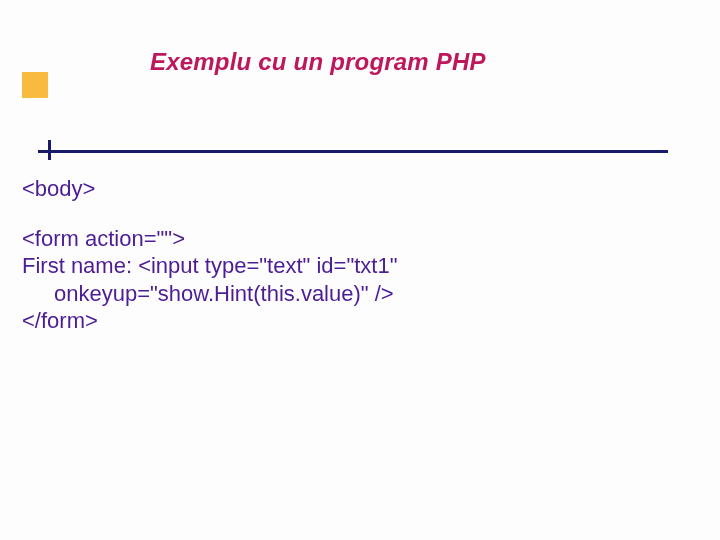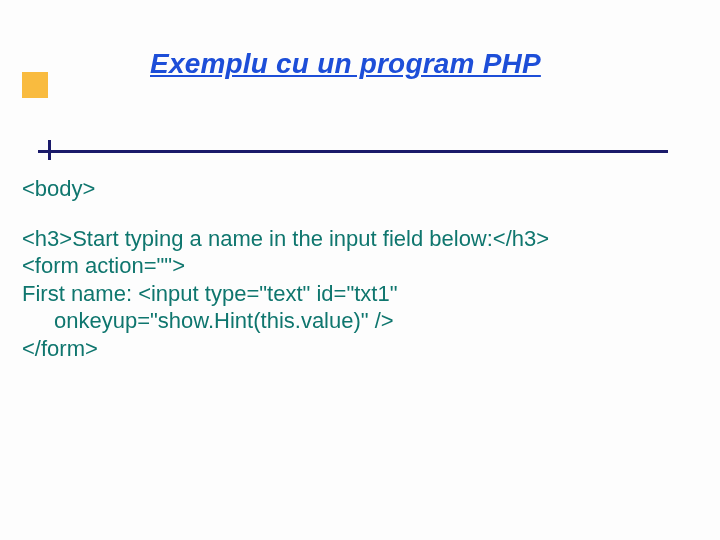--- a/index.html
+++ b/index.html
@@ -24,25 +24,24 @@
   .square-deco {
     position: absolute;
     top: 72px;
     left: 22px;
     width: 26px;
     height: 26px;
     background: #f9bb3f;
     z-index: 1;
   }
   .title {
-    font-size: 28px;
+    font-size: 24px;
     font-weight: bold;
     font-style: italic;
-    text-decoration: underline;
-    color: #1d4ed8;
+    color: #be185d;
     font-family: Verdana, Arial, sans-serif;
     letter-spacing: 0.2px;
   }
   .divider {
     position: absolute;
     top: 150px;
     left: 38px;
     width: 630px;
     height: 3px;
     background: #1a1a6a;
@@ -57,21 +56,21 @@
     height: 20px;
     background: #1a1a6a;
   }
   .content {
     position: absolute;
     top: 175px;
     left: 22px;
     width: 670px;
     font-family: Arial, sans-serif;
     font-size: 22px;
-    color: #0f766e;
+    color: #4c1d95;
     line-height: 1.25;
   }
   .content p {
     margin-bottom: 0;
   }
   .gap {
     height: 22px;
   }
   .indent {
     padding-left: 32px;
@@ -83,20 +82,19 @@
 <div class="slide">
   <div class="square-deco"></div>
   <div class="header">
     <div class="title">Exemplu cu un program PHP</div>
   </div>
   <div class="divider"></div>
 
   <div class="content">
     <p>&lt;body&gt;</p>
     <div class="gap"></div>
-    <p>&lt;h3&gt;Start typing a name in the input field below:&lt;/h3&gt;</p>
     <p>&lt;form action=""&gt;</p>
     <p>First name: &lt;input type="text" id="txt1"</p>
     <p class="indent">onkeyup="show.Hint(this.value)" /&gt;</p>
     <p>&lt;/form&gt;</p>
     <div class="gap"></div>
   </div>
 </div>
 
 </body></html>

